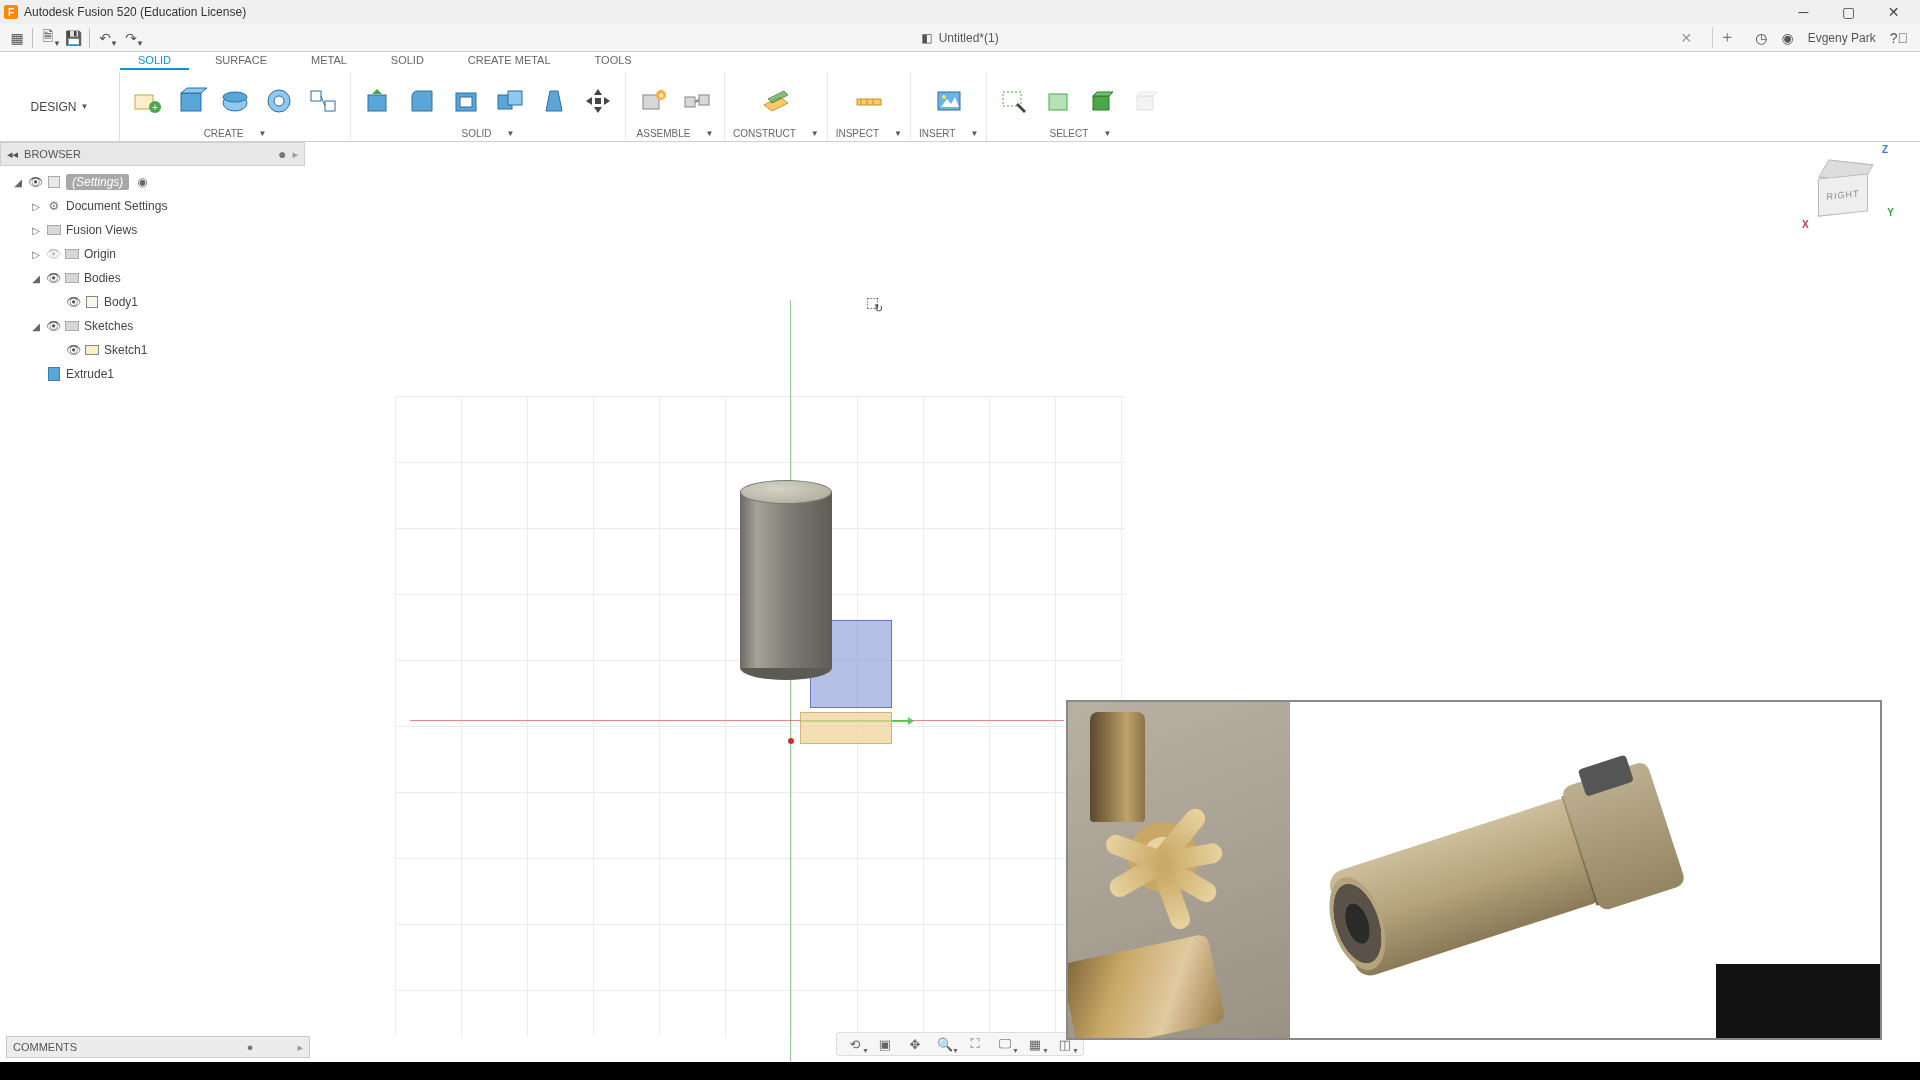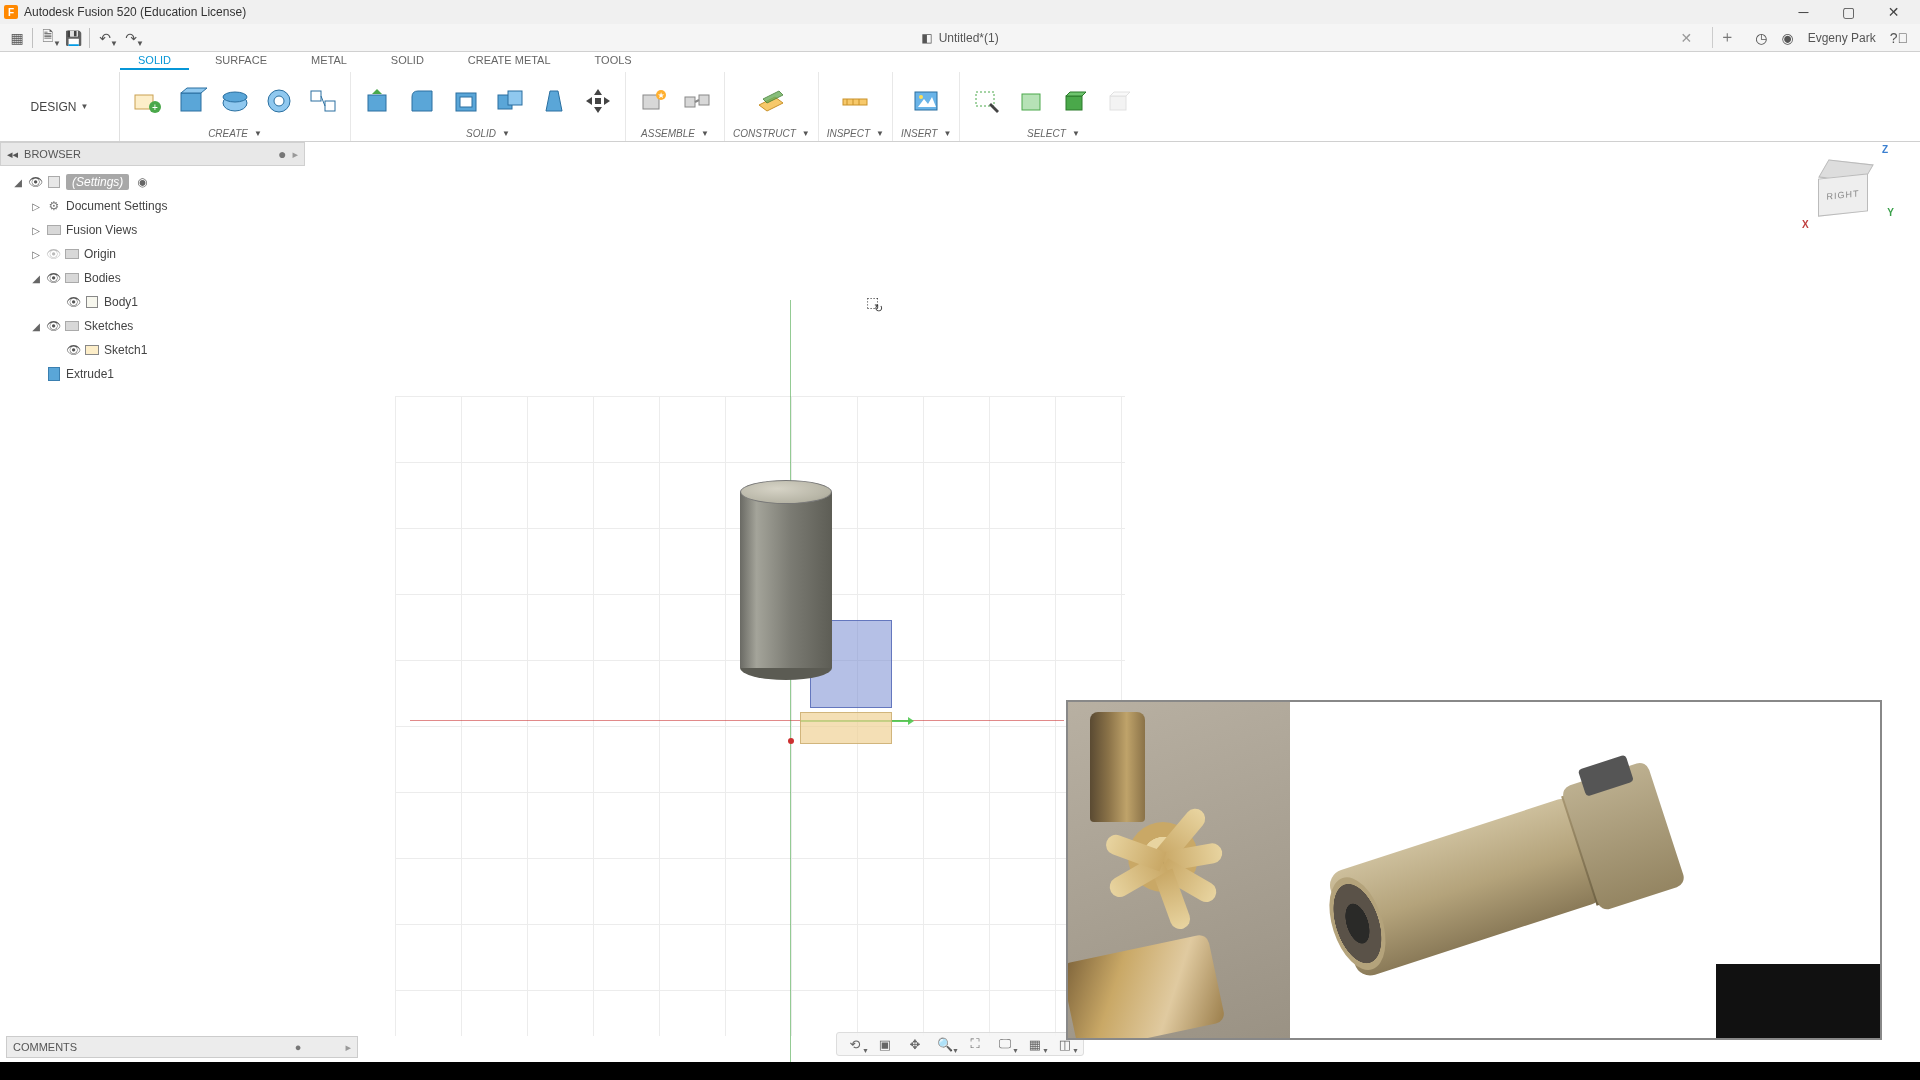--- a/index.html
+++ b/index.html
@@ -26,21 +26,21 @@
 
 .ribbon-tabs { height: 20px; background: #fff; display: flex; align-items: flex-start; padding-left: 120px; gap: 8px; border-bottom: none; }
 .ribbon-tabs .rtab { font-size: 11px; color: #666; padding: 2px 18px; cursor: pointer; }
 .ribbon-tabs .rtab.active { color: #0696d7; border-bottom: 2px solid #0696d7; }
 
 
 .ribbon { height: 70px; background: #fff; border-bottom: 1px solid #d0d0d0; display: flex; align-items: stretch; position: relative; }
 .workspace-switch { width: 120px; display: flex; align-items: center; justify-content: center; font-size: 12px; color: #444; border-right: 1px solid #e0e0e0; cursor: pointer; gap: 4px; }
 .ribbon-group { display: flex; flex-direction: column; align-items: center; border-right: 1px solid #e8e8e8; padding: 4px 8px 0 8px; }
 .ribbon-group .tools { display: flex; gap: 6px; align-items: center; flex: 1; }
-.ribbon-group .label { font-size: 10px; color: #666; padding: 2px 0; display: flex; align-items: center; gap: 6px; font-style: italic; }
+.ribbon-group .label { font-size: 10px; color: #666; padding: 2px 0; display: flex; align-items: center; gap: 15px; }
 .tool-btn { width: 38px; height: 38px; display: flex; align-items: center; justify-content: center; cursor: pointer; border-radius: 2px; }
 .tool-btn svg { width: 32px; height: 32px; }
 .lbl-caret { font-size: 8px; color: #555; }
 
 
 .browser-panel { position: absolute; left: 0; top: 142px; width: 305px; background: transparent; }
 .browser-header { height: 24px; background: #e8e8e8; display: flex; align-items: center; font-size: 11px; color: #555; padding: 0 6px; border: 1px solid #d0d0d0; gap: 6px; }
 .browser-header .collapse { font-size: 11px; cursor: pointer; }
 .browser-header .dot { margin-left: auto; font-size: 14px; color: #777; cursor: pointer; }
 .browser-tree { padding: 4px 0 4px 10px; font-size: 12px; color: #444; }
@@ -52,21 +52,21 @@
 .tree-row.d1 { padding-left: 20px; }
 .tree-row.d2 { padding-left: 40px; }
 .tree-row .radio { margin-left: 4px; font-size: 12px; color: #666; }
 .ico-body { width:12px; height:12px; border:1px solid #888; background:#f7f7ee; }
 .ico-sketch { width:14px; height:10px; border:1px solid #888; background:#fdeec9; }
 .ico-folder { width:14px; height:10px; background:#d8d8d8; border:1px solid #aaa; }
 .ico-comp { width:12px; height:12px; background:#e8e8e8; border:1px solid #aaa; }
 .ico-extrude { width:12px; height:14px; background:#5aa6d8; border:1px solid #3a7fb0; }
 
 
-.comments-bar { position: absolute; left: 6px; bottom: 22px; height: 22px; width: 352px; background: #ececec; border: 1px solid #ccc; display: flex; align-items: center; font-size: 11px; color: #555; padding: 0 6px; gap: 40px; }
+.comments-bar { position: absolute; left: 6px; bottom: 22px; height: 22px; width: 304px; background: #ececec; border: 1px solid #ccc; display: flex; align-items: center; font-size: 11px; color: #555; padding: 0 6px; gap: 40px; }
 .comments-bar .dot { margin-left: auto; color: #777; cursor: pointer; }
 
 
 .canvas { position: absolute; left: 0; top: 142px; right: 0; bottom: 18px; background: #ffffff; z-index: -1; }
 .ground-grid { position: absolute; left: 395px; top: 396px; width: 730px; height: 640px; }
 .axis-red { position: absolute; top: 546px; left: 410px; width: 654px; height: 1px; background: rgba(200,40,40,0.55); }
 .axis-green-v { position: absolute; top: 150px; left: 790px; width: 1px; height: 900px; background: rgba(60,160,60,0.55); }
 .axis-green-h { position: absolute; top: 546px; left: 800px; width: 110px; height: 2px; background: rgba(80,200,80,0.9); }
 .axis-green-h::after { content:""; position:absolute; right:-4px; top:-3px; width:0;height:0;border-left:6px solid rgba(80,200,80,0.9);border-top:4px solid transparent;border-bottom:4px solid transparent;}
 .sketch-rect-blue { position: absolute; left: 810px; top: 459px; width: 82px; height: 88px; background: rgba(120,140,210,0.55); border:1px solid rgba(80,100,180,0.8);}

